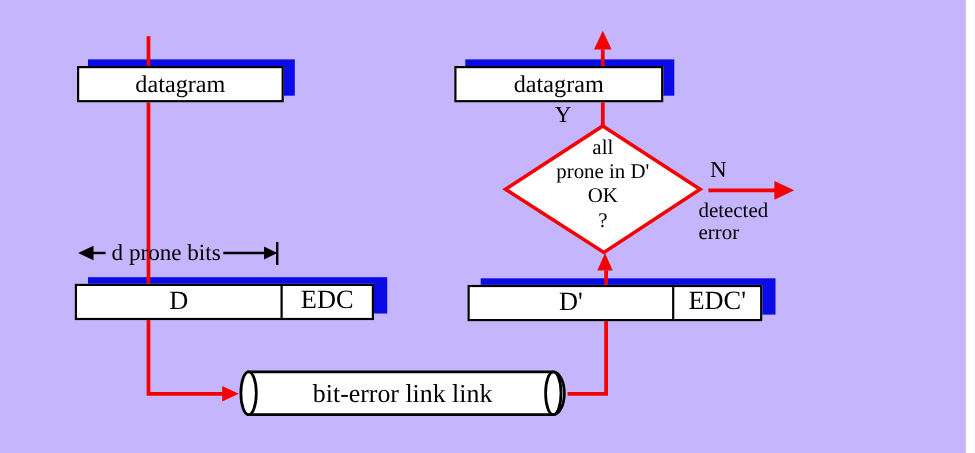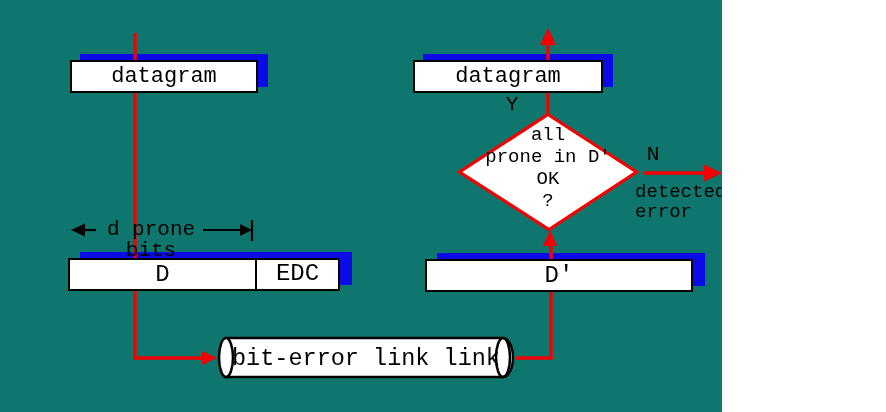--- a/index.html
+++ b/index.html
@@ -1,18 +1,18 @@
 <!DOCTYPE html>
 <html><head>
 <meta charset="utf-8">
 <style>
   html,body { margin:0; padding:0; background:#ffffff; }
   .stage {
-    position:relative; width:722px; height:412px; background:#0f766e;
-    font-family:Liberation Mono, monospace; color:#000; overflow:hidden;
+    position:relative; width:878px; height:412px; background:#c4b5fd;
+    font-family:Liberation Serif, serif; color:#000; overflow:hidden;
   }
   .layer-svg { position:absolute; left:0; top:0; z-index:1; }
   .box {
     position:absolute; z-index:2; background:#ffffff; border:2.5px solid #000;
     display:flex; align-items:center; justify-content:center;
     font-size:22px; box-sizing:border-box;
   }
   .frame { padding:0; }
   .frame .cell-d {
     flex:1 1 auto; display:flex; align-items:center; justify-content:center;
@@ -103,15 +103,18 @@
 
   <div class="label center" style="left:641px; top:144px; width:24px; font-size:21px;">N</div>
 
   <div class="label" style="left:635px; top:182px; width:95px; font-size:19px; line-height:20px;">detected
 error</div>
 
   <div class="box frame" style="left:425px; top:259px; width:268px; height:33px;">
     <div class="cell-d">
       <span>D'</span>
     </div>
+    <div class="cell-edc" style="width:80px;">
+      <span>EDC'</span>
+    </div>
   </div>
 
 </div>
 
 </body></html>

